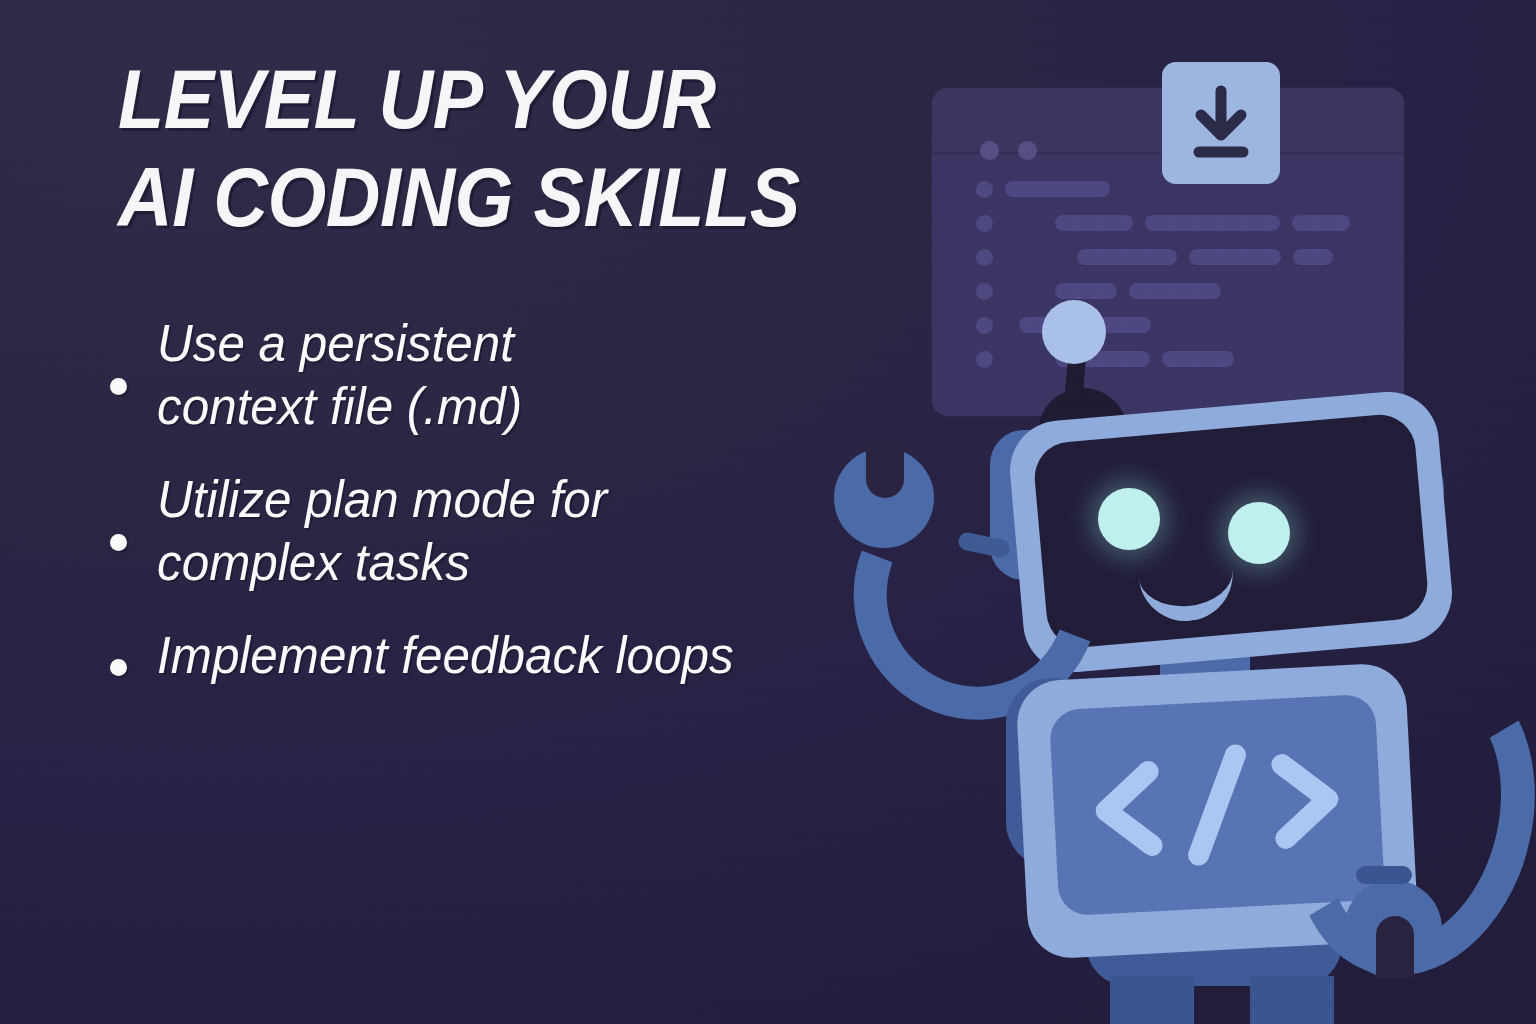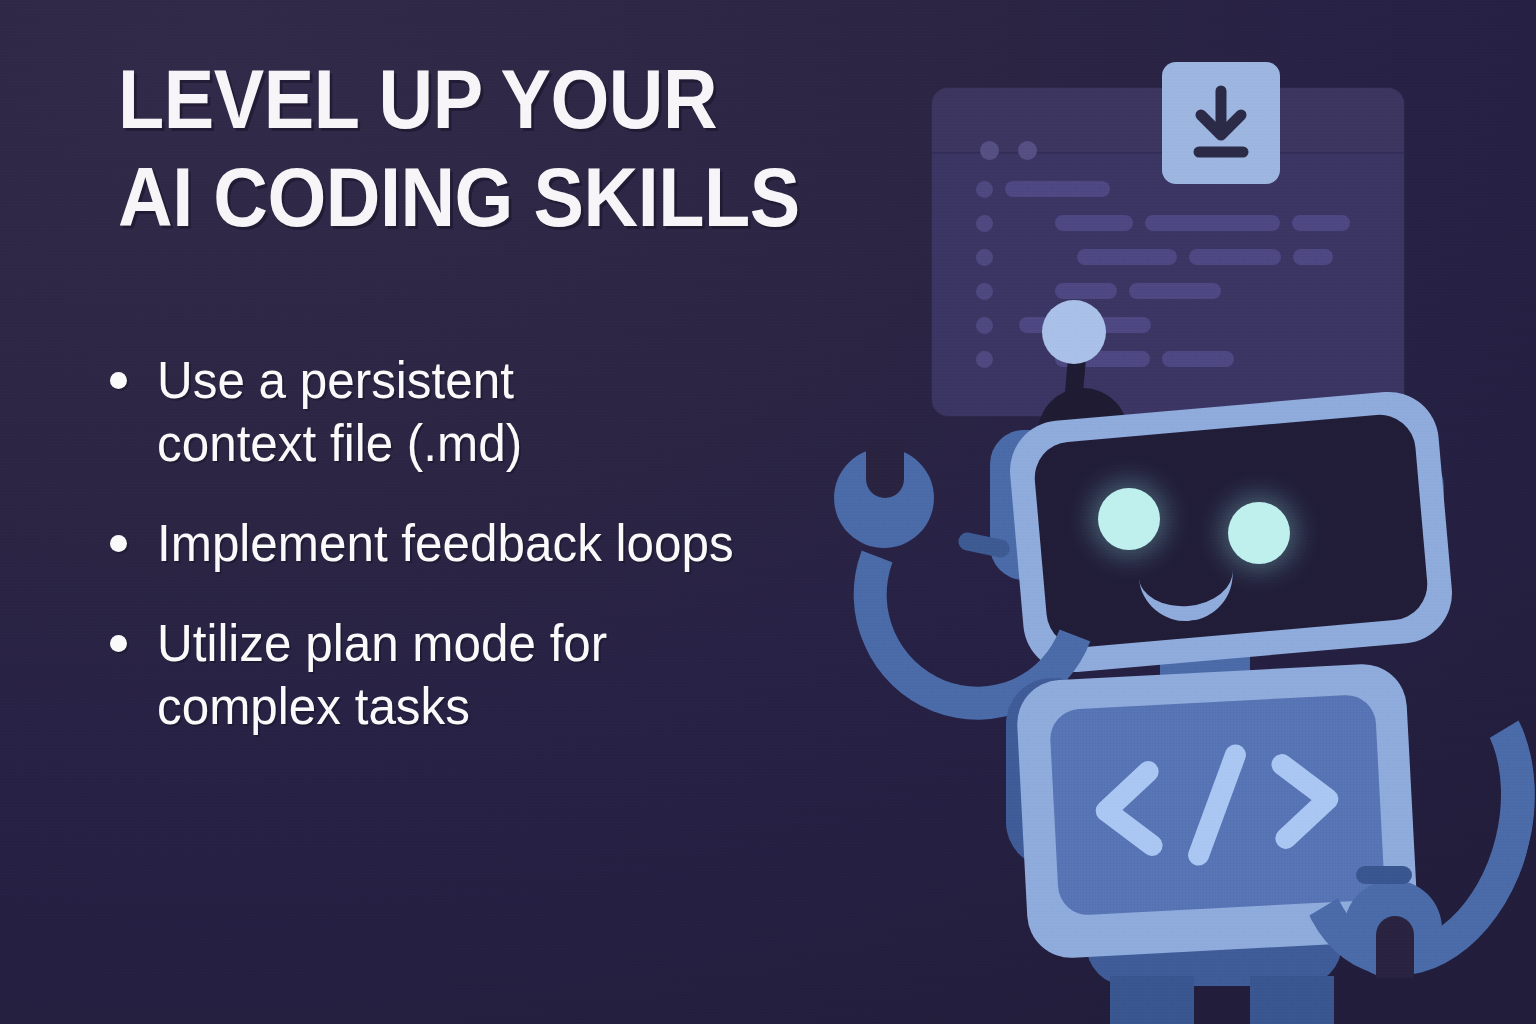--- a/index.html
+++ b/index.html
@@ -16,37 +16,37 @@
   
   .grain{
     position:absolute;inset:0;pointer-events:none;opacity:.05;
     background-image:
       repeating-linear-gradient(0deg, rgba(255,255,255,.45) 0 1px, transparent 1px 3px),
       repeating-linear-gradient(90deg, rgba(0,0,0,.4) 0 1px, transparent 1px 3px);
     mix-blend-mode:overlay;
   }
 
   
-  .textcol{position:absolute;left:0;top:0;width:940px;height:1024px;}
+  .textcol{position:absolute;left:0;top:0;width:940px;height:1024px;font-style:italic;}
   .title{
     position:absolute;left:118px;top:50px;width:820px;
     color:#f7f5f7;
     font-family:"Liberation Sans","DejaVu Sans",sans-serif;
     font-weight:bold;
     font-size:84px;
     line-height:98px;
     letter-spacing:-0.5px;
     transform:scaleX(.90);
     transform-origin:left top;
     text-shadow:3px 3px 0 rgba(22,17,38,.55);
   }
   .title .ln{display:block;white-space:nowrap;}
 
   .bullets{position:absolute;left:110px;top:312px;width:800px;}
-  .bullet{position:relative;display:flex;align-items:flex-start;margin-bottom:30px;margin-top:37px;}
+  .bullet{position:relative;display:flex;align-items:center;margin-bottom:30px;}
   .dot{
     flex:0 0 auto;width:17px;height:17px;border-radius:50%;
     background:#fbfafb;margin-top:23px;margin-right:30px;
     box-shadow:2px 2px 0 rgba(22,17,38,.45);
   }
   .btext{
     color:#fbfafb;
     font-family:"Liberation Sans","DejaVu Sans",sans-serif;
     font-weight:400;
     font-size:52px;
@@ -277,25 +277,25 @@
     <div class="title">
       <span class="ln">LEVEL UP YOUR</span>
       <span class="ln">AI CODING SKILLS</span>
     </div>
 
     <div class="bullets">
       <div class="bullet b0">
         <span class="dot"></span>
         <span class="btext">Use a persistent context file (.md)</span>
       </div>
+      <div class="bullet b1">
+        <span class="dot"></span>
+        <span class="btext">Utilize plan mode for complex tasks</span>
+      </div>
       <div class="bullet b2">
         <span class="dot"></span>
         <span class="btext">Implement feedback loops</span>
       </div>
-      <div class="bullet b1">
-        <span class="dot"></span>
-        <span class="btext">Utilize plan mode for complex tasks</span>
-      </div>
     </div>
   </div>
 
   <div class="grain"></div>
 </div>
 
 </body></html>

